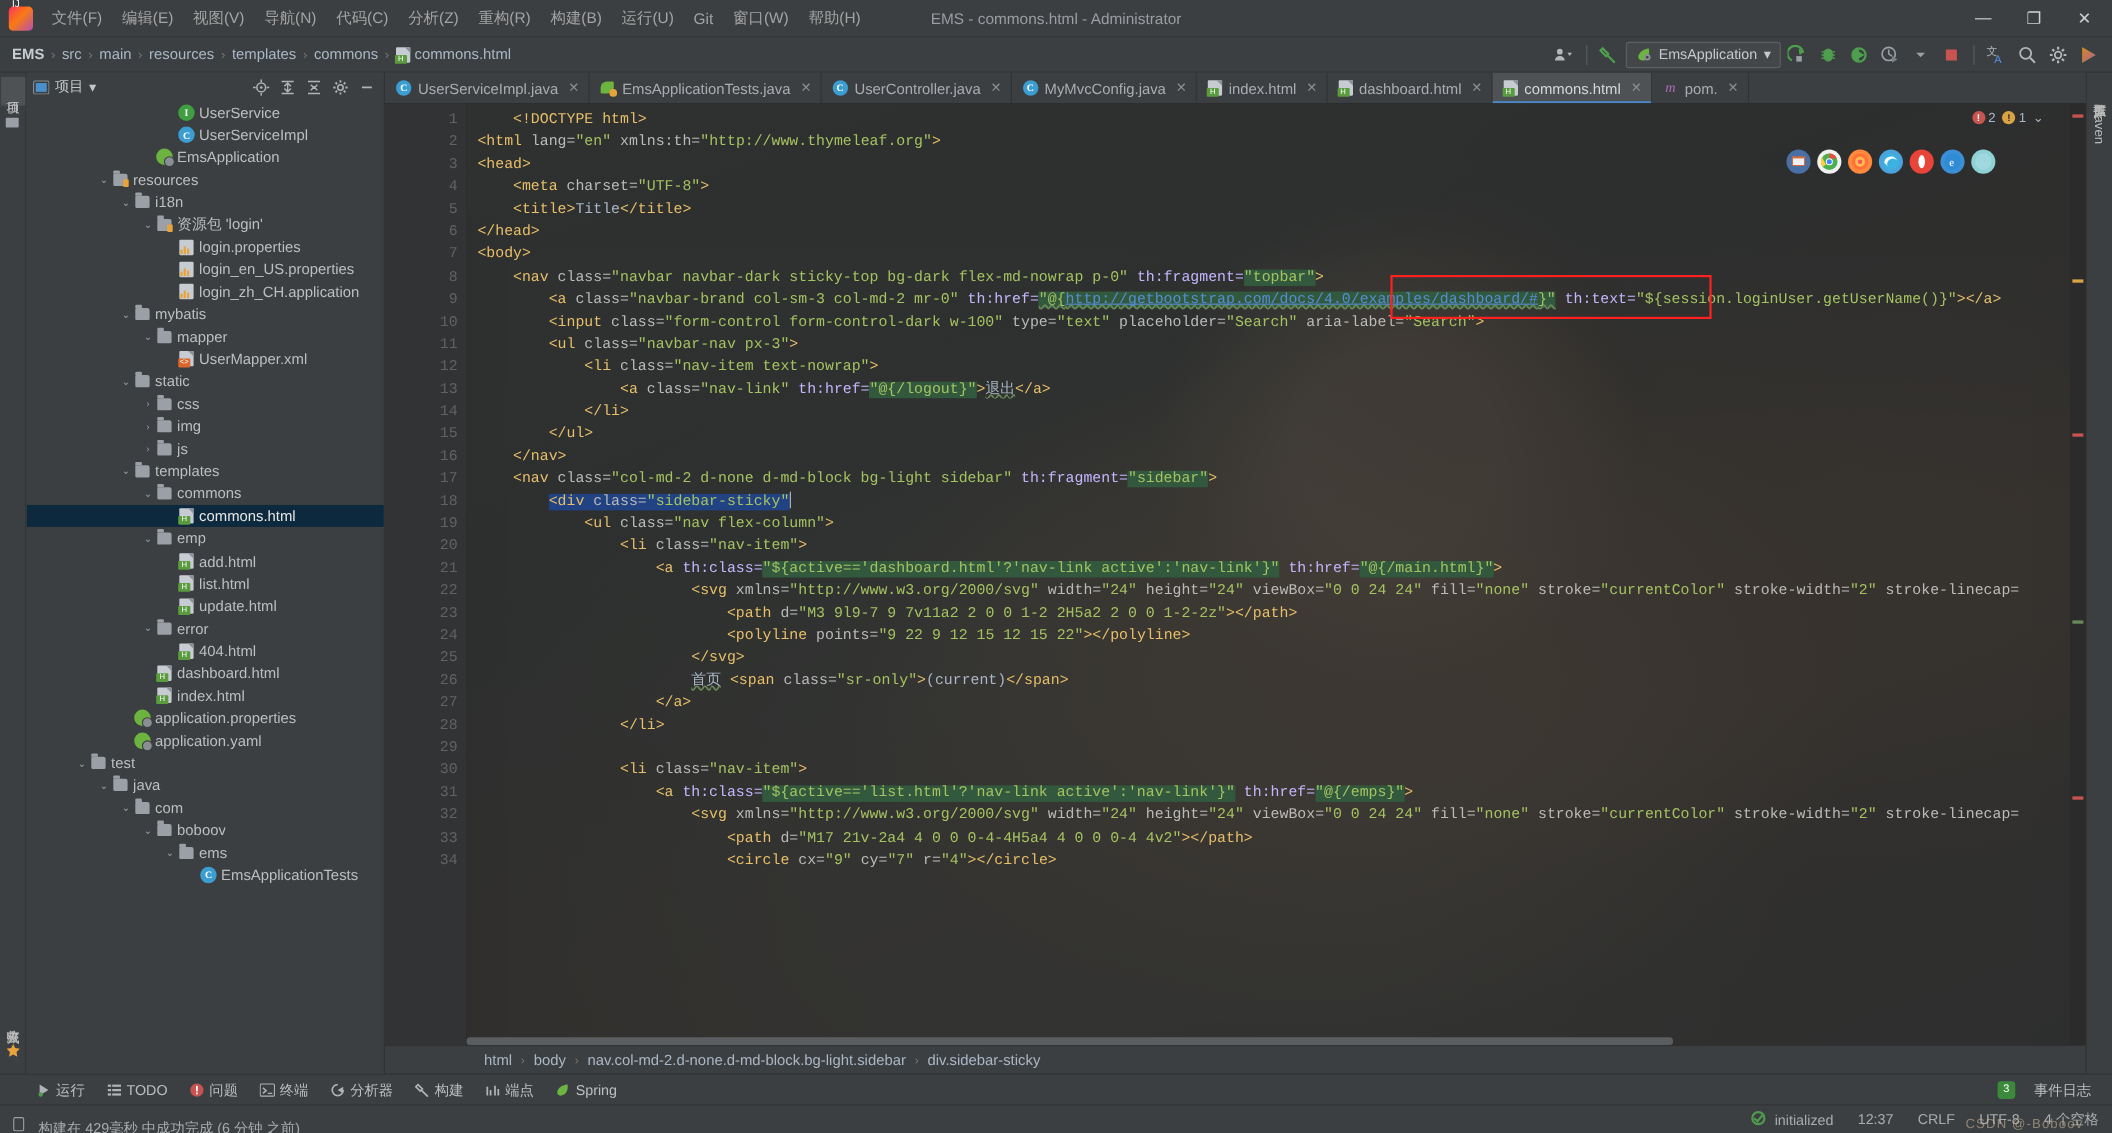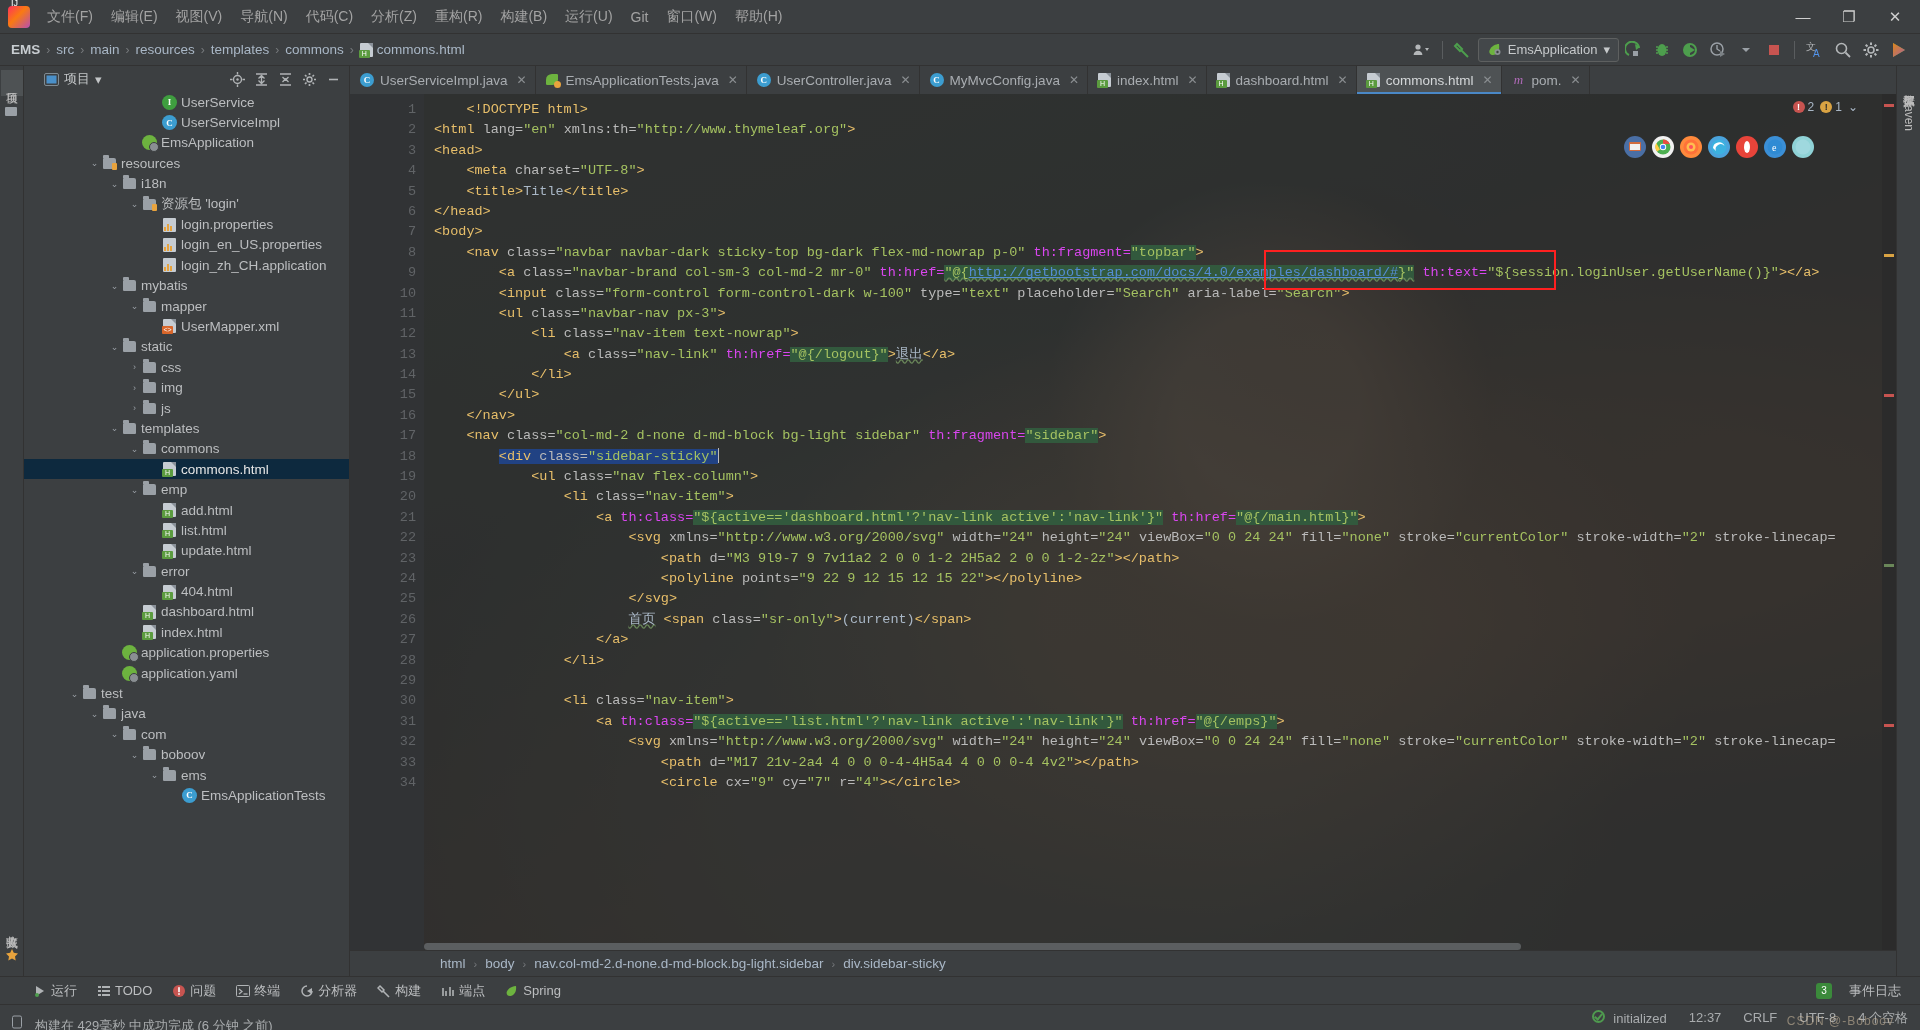--- a/index.html
+++ b/index.html
@@ -68,21 +68,21 @@
   .rail-btn { width:22px; height:26px; display:flex; align-items:center; justify-content:center; color:#a0a3a6; font-size:12px; margin-bottom:2px;}
   .rail-btn.sel { background:#4e5254; }
   .rail-vert { writing-mode: vertical-rl; text-orientation: mixed; font-size: 12px; color:#bcbcbc; padding:4px 0;}
   .rail-bottom { margin-top:auto; display:flex; flex-direction:column; align-items:center; padding-bottom:6px; }
 
   
   .project-panel {
     width: 326px; background: #3c3f41; flex: 0 0 326px; display: flex; flex-direction: column;
     border-right: 1px solid #323232; min-height:0; position: relative; overflow:hidden;
   }
-  .pp-header { height: 26px; display: flex; align-items: center; padding: 0 6px; flex:0 0 26px;margin-left:14px; }
+  .pp-header { height: 26px; display: flex; align-items: center; padding: 0 6px; flex:0 0 26px; }
   .pp-title { display:flex; align-items:center; gap:5px; color:#c3c6c8; font-size:13px; }
   .pp-actions { margin-left:auto; display:flex; align-items:center; gap:4px; }
   .pp-act { width:20px;height:20px;display:flex;align-items:center;justify-content:center;color:#b0b3b5;}
   .tree {
     flex: 1 1 auto; overflow: hidden; font-size: 13.5px; position: relative;
     background: transparent;
   }
   .tnode {
     height: 20.4px; display: flex; align-items: center; white-space: nowrap; color: #bcbec0;
     padding-right:4px;
@@ -145,21 +145,21 @@
       linear-gradient(160deg, #46504a 0%, #3a4340 35%, #55483c 65%, #3e4542 100%);
   }
   .code {
     position: relative; padding: 6px 0 0 10px; font-family: "Liberation Mono", monospace; font-size: 13.5px;
     line-height: 20.4px; white-space: pre; color: #a9b7c6;
   }
   .cl { height: 20.4px; white-space: pre; }
   .tag { color: #e8bf6a; }
   .attr { color: #bababa; }
   .val { color: #a5c261; }
-  .thattr { color: #d946ef; text-align: right; }
+  .thattr { color: #c4b5fd; text-align: right; }
   .txt { color: #a9b7c6; }
   .hl-green { background: #32593d; }
   .hl-sel { background: #214283; }
   .url-link { color:#548dd4; text-decoration: underline; }
   .squig { text-decoration: underline wavy #6a8759; text-decoration-skip-ink:none;}
   .caret { display:inline-block; width:1px; height:15px; background:#bbbbbb; vertical-align:-3px;}
 
   .red-box {
     position: absolute; border: 2px solid #ff2020; pointer-events:none; z-index: 6;
   }
@@ -239,20 +239,21 @@
         <div class="menu-item">导航(N)</div>
         <div class="menu-item">代码(C)</div>
         <div class="menu-item">分析(Z)</div>
         <div class="menu-item">重构(R)</div>
         <div class="menu-item">构建(B)</div>
         <div class="menu-item">运行(U)</div>
         <div class="menu-item">Git</div>
         <div class="menu-item">窗口(W)</div>
         <div class="menu-item">帮助(H)</div>
       </div>
+    <div class="win-title">EMS - commons.html - Administrator</div>
     <div class="win-btns">
       <div class="win-btn">—</div>
       <div class="win-btn">❐</div>
       <div class="win-btn close">✕</div>
     </div>
   </div>
 
   <div class="toolbar">
     <div class="breadcrumb" id="breadcrumb">
         <span class="crumb bold">EMS</span>

